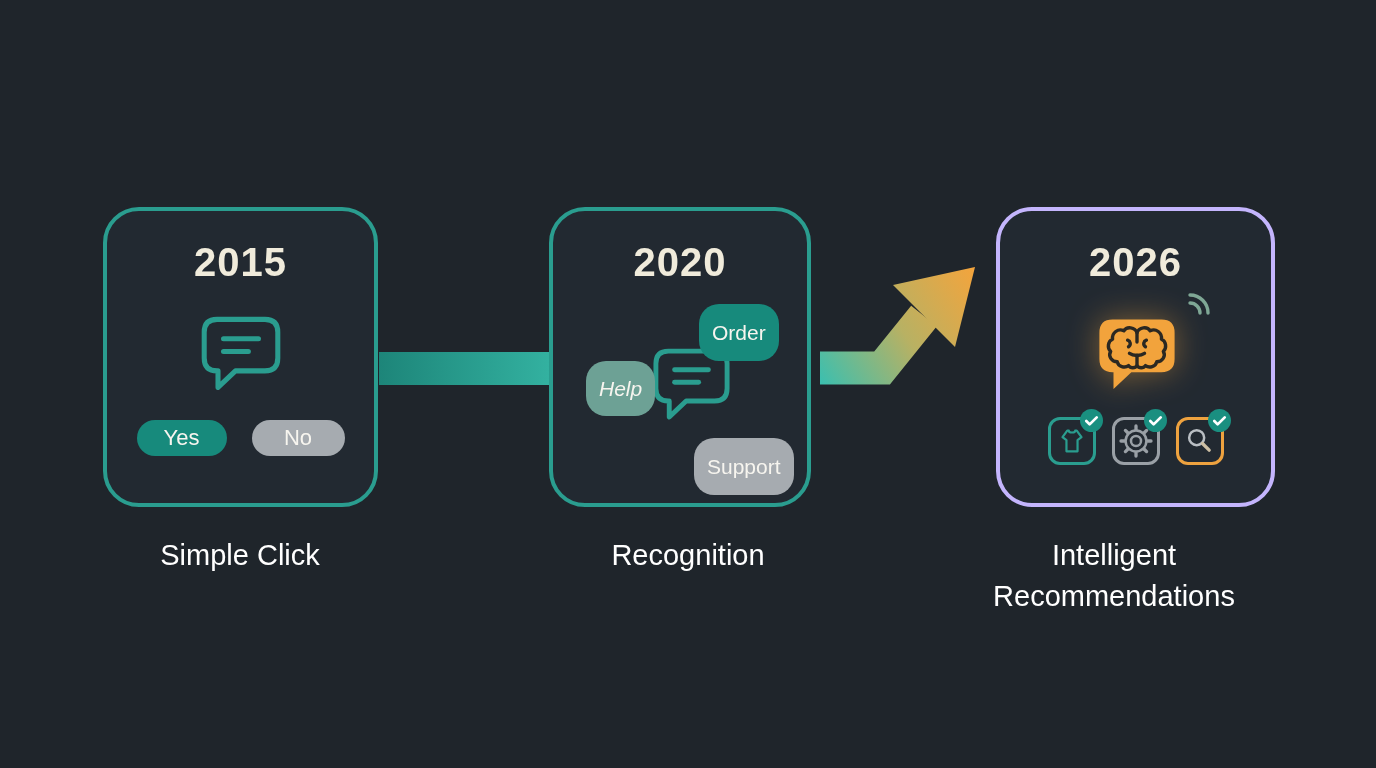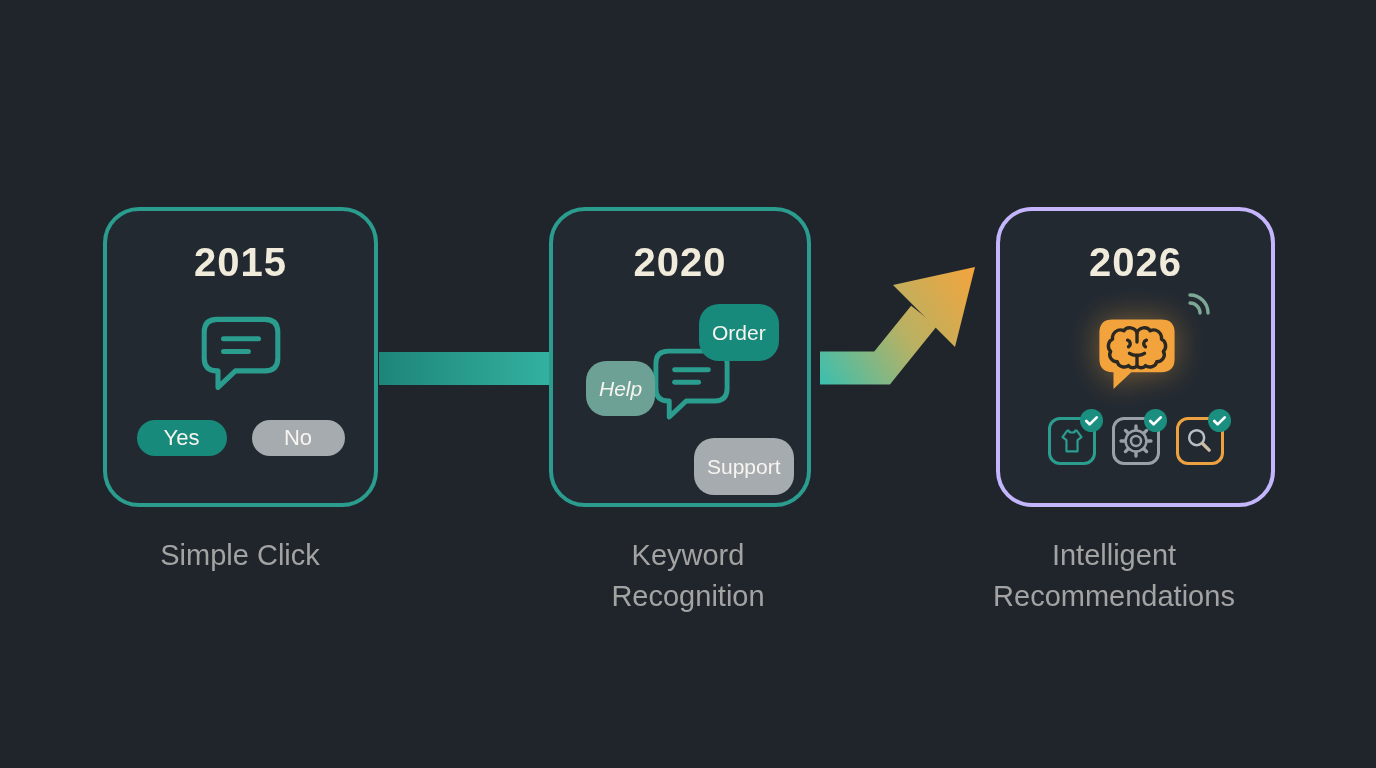--- a/index.html
+++ b/index.html
@@ -51,21 +51,21 @@
   .badge{position:absolute;top:-11px;right:-10px;width:23px;height:23px;}
   
   .connector-band{
     position:absolute;left:379px;top:352px;width:170px;height:33px;
     background:linear-gradient(90deg,#1d8579,#33b1a0);
   }
   .arrow{position:absolute;left:820px;top:250px;width:175px;height:155px;}
   
   .caption{
     position:absolute;top:535px;width:380px;text-align:center;
-    color:#a3a3a3;font-size:29px;line-height:41px;font-weight:400;
+    color:#ffffff;font-size:29px;line-height:41px;font-weight:400;
   }
 </style>
 </head>
 <body>
 
 <div class="stage">
 
   <div class="connector-band"></div>
 
   <svg class="arrow" viewBox="0 0 175 155">
@@ -173,21 +173,20 @@
           <path d="M6 11.5l3.2 3.2L16 8" stroke="#ffffff" stroke-width="2.6" fill="none" stroke-linecap="round" stroke-linejoin="round"></path>
         </svg>
       </div>
     </div>
   </section>
 
   <div class="caption" style="left:50px">
     <div>Simple Click</div>
   </div>
   <div class="caption" style="left:498px">
-    <div>Keyword</div>
     <div>Recognition</div>
   </div>
   <div class="caption" style="left:924px">
     <div>Intelligent</div>
     <div>Recommendations</div>
   </div>
 
 </div>
 
 </body></html>

